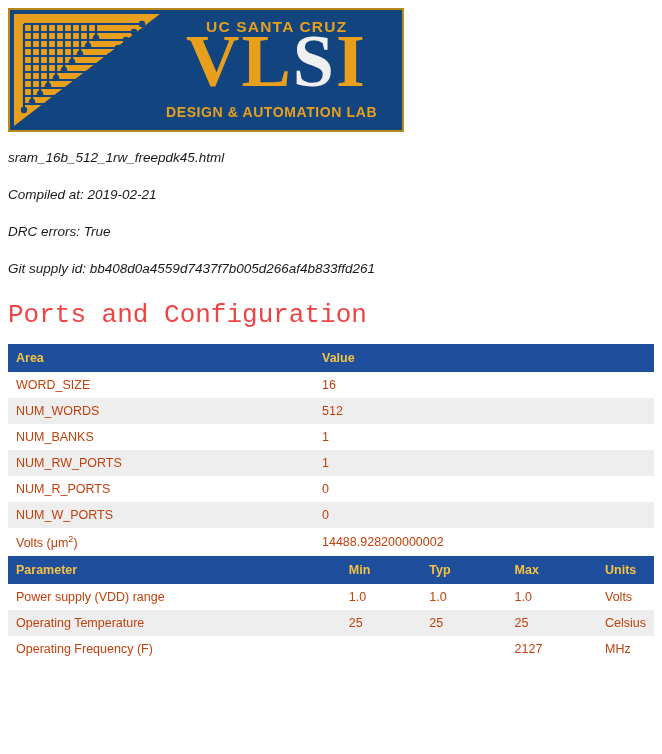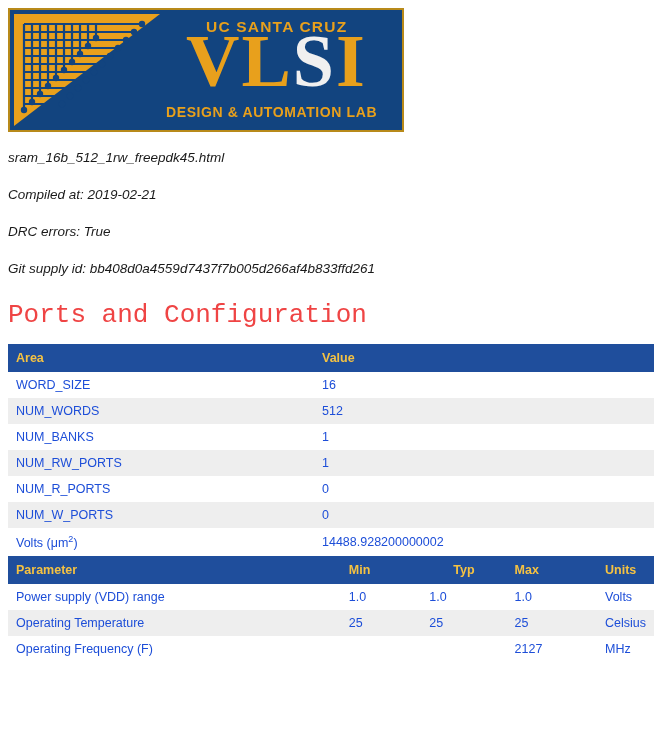--- a/index.html
+++ b/index.html
@@ -109,35 +109,35 @@
   thead th {
     background: #1f4e9c;
     color: #f5c242;
     text-align: left;
     font-weight: bold;
     padding: 7px 8px;
     font-size: 12.5px;
   }
   tbody td {
     padding: 6px 8px;
-    color: #1d4ed8;
+    color: #c2410c;
     border: none;
   }
   tbody tr:nth-child(odd) {
     background: #ffffff;
   }
   tbody tr:nth-child(even) {
     background: #eeeeee;
   }
   .col-type { width: 290px; }
   .col-value { width: auto; }
 
   .col-param { width: 320px; }
   .col-min { width: 65px; }
-  .col-typ { width: 70px; text-align: center; }
+  .col-typ { width: 70px; }
   .col-max { width: 75px; margin-left: 32px; }
   .col-units { width: auto; }
 
   sup { font-size: 9px; }
 </style>
 </head>
 <body>
 
 <div class="page">
 

